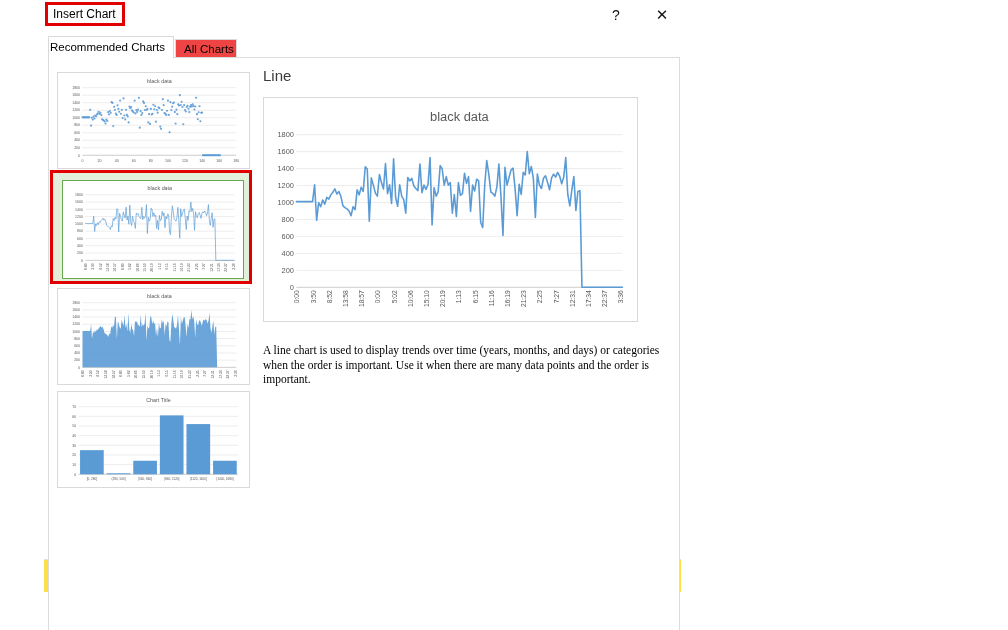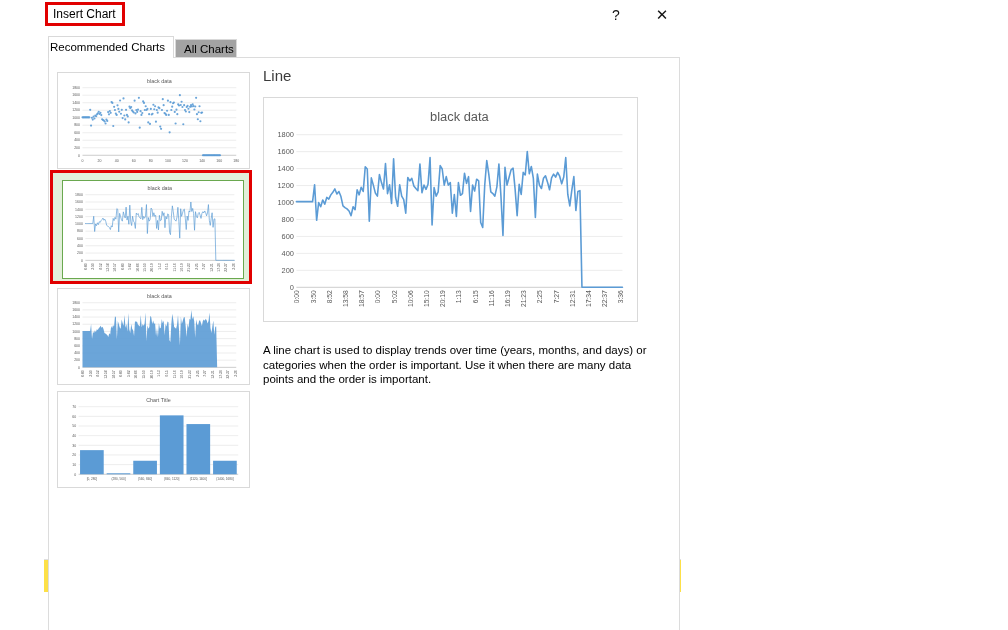--- a/index.html
+++ b/index.html
@@ -16,21 +16,21 @@
   .help-btn { position:absolute; left:561px; top:4px; width:22px; height:22px;
               font-size:14px; color:#111; text-align:center; line-height:22px; cursor:default; }
   .close-btn { position:absolute; left:605px; top:2px; width:26px; height:26px;
                font-size:15px; color:#111; text-align:center; line-height:26px; cursor:default; }
 
   
   .tab { position:absolute; font-size:11.5px; color:#000; }
   .tab.active { left:4px; top:36px; width:126px; height:22px; background:#fff;
                 border:1px solid #d9d9d9; border-bottom:none; z-index:3;
                 line-height:21px; padding-left:1px; }
-  .tab.inactive { left:131px; top:39px; width:62px; height:19px; background:#a3a3a3;
+  .tab.inactive { left:131px; top:39px; width:62px; height:19px; background:#ef4444;
                   border:1px solid #d9d9d9; border-bottom:none; line-height:18px; padding-left:8px; }
 
   
   .tab-page { position:absolute; left:4px; top:57px; width:632px; height:586px;
               background:#fff; border:1px solid #dcdcdc; z-index:2; }
 
   
   .thumb { position:absolute; background:#fff; border:1px solid #d9d9d9; }
   .thumb-scatter { left:8px; top:14px; width:193px; height:97px; }
   .thumb-area    { left:8px; top:230px; width:193px; height:97px; }
@@ -39,21 +39,21 @@
                 border:3px solid #e10000; }
   .sel-green { position:absolute; left:0; top:0; right:0; bottom:0; background:#e2efda; }
   .thumb-line { position:absolute; left:9px; top:7px; width:182px; height:99px;
                 background:#fff; border:1px solid #6aa84f; }
 
   
   .preview-heading { position:absolute; left:214px; top:9px; font-size:15px; color:#3b3b3b; }
   .preview-box { position:absolute; left:214px; top:39px; width:375px; height:225px;
                  background:#fff; border:1px solid #d9d9d9; }
   .description { position:absolute; left:214px; top:285px; width:399px;
-                 font-size:11.5px; line-height:1.27; color:#000; }
+                 font-size:11.5px; line-height:1.27; color:#000;font-family:Liberation Serif, serif; }
 
   
   .footer { position:absolute; left:0; top:559px; width:637px; height:33px;
             background:#fde047; border-top:1px solid #dfdfdf; }
   .btn { position:absolute; top:8px; height:22px; font-size:11.5px;
          font-family:"Liberation Sans","DejaVu Sans",sans-serif;
          background:#e1e1e1; text-align:center; line-height:19px; cursor:default; }
   .btn-ok { left:477px; width:71px; border:2px solid #0078d7; }
   .btn-cancel { left:562px; width:59px; border:1px solid #adadad; line-height:20px; }
   .grip { position:absolute; right:1px; bottom:1px; width:11px; height:11px; }

